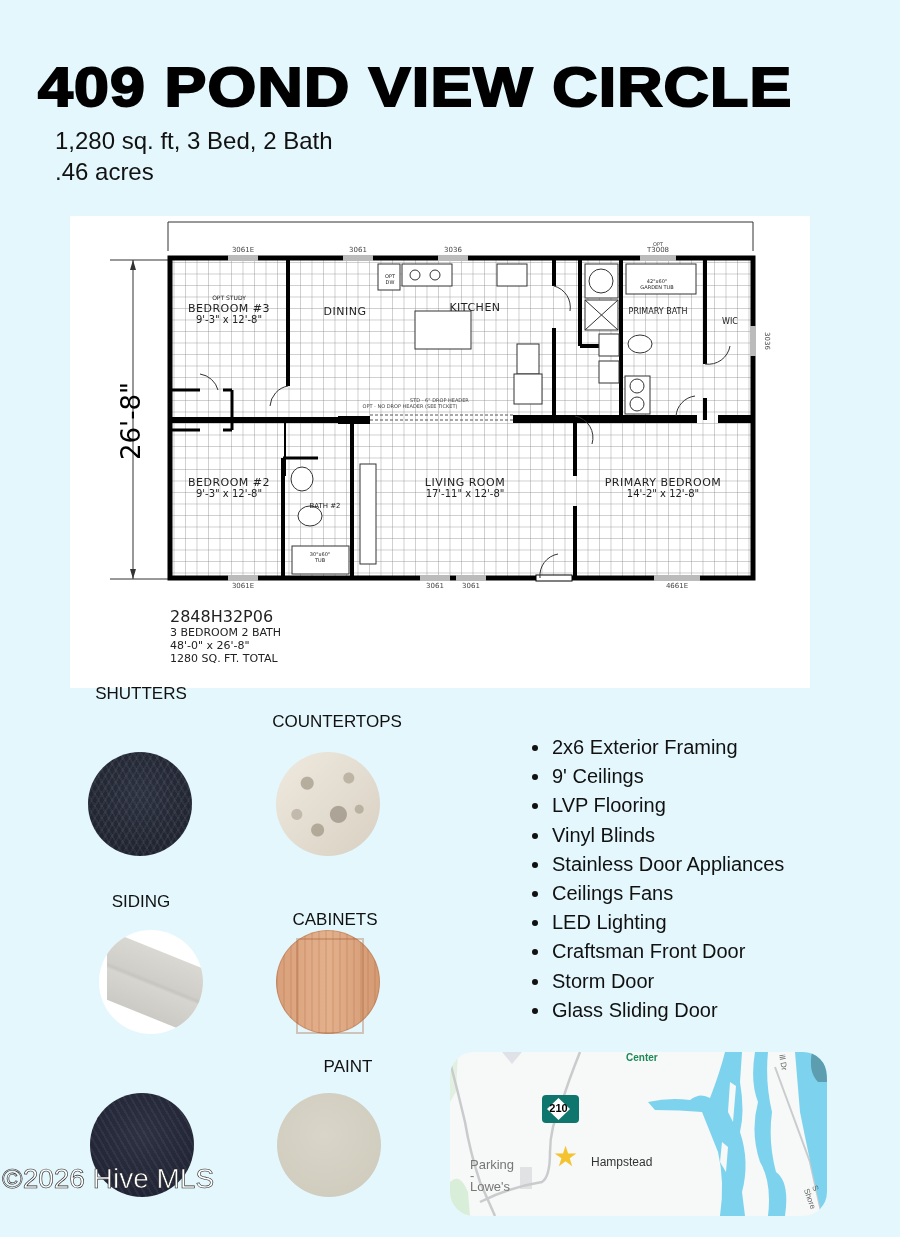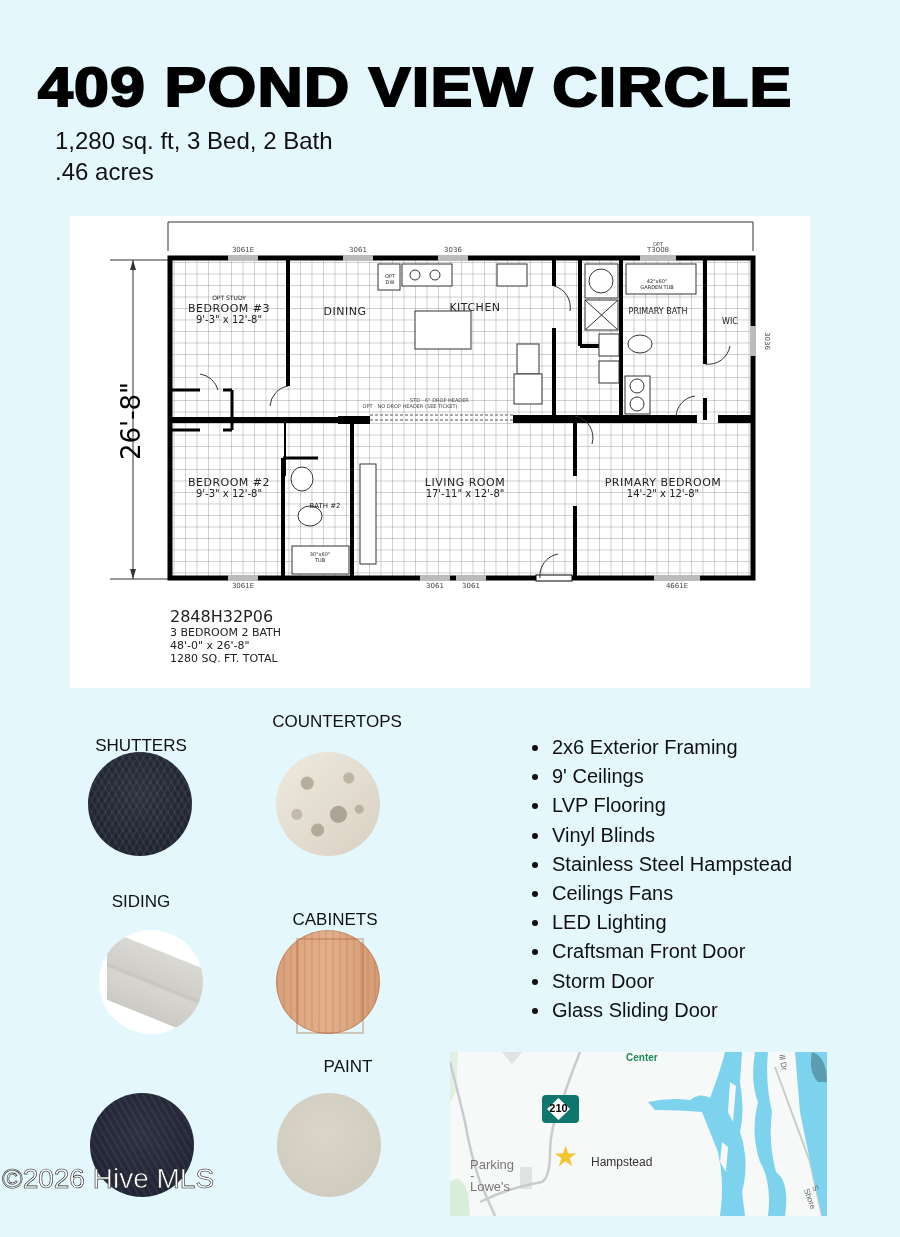--- a/index.html
+++ b/index.html
@@ -82,21 +82,21 @@
     .features li {
       font-size: 20px; line-height: 29.2px; color: #111; position: relative; padding-left: 22px;
     }
     .features li::before {
       content: ""; position: absolute; left: 2px; top: 12px; width: 6px; height: 6px;
       border-radius: 50%; background: #111;
     }
 
     .map {
       position: absolute; left: 450px; top: 1052px; width: 377px; height: 164px;
-      background: #f7f8f8; overflow: hidden;
+      background: #f7f8f8; overflow: hidden; border-radius: 24px;
     }
     .map-svg { position: absolute; left: 0; top: 0; }
     .map-label-center { position: absolute; left: 176px; top: 0px; font-size: 10px; color: #1a8a5a; font-weight: bold; }
     .map-label-hamp { position: absolute; left: 141px; top: 103px; font-size: 12px; color: #333; font-weight: normal; }
     .map-label-parking { position: absolute; left: 20px; top: 107px; font-size: 13px; color: #777; line-height: 11px; width: 40px; }
     .map-shield {
       position: absolute; left: 92px; top: 43px; width: 37px; height: 28px;
       background: #0f766e; border-radius: 4px;
     }
     .map-shield .diamond {
@@ -266,21 +266,21 @@
 
       <g font-family="DejaVu Sans, sans-serif" fill="#222">
         <text x="100" y="406" font-size="16">2848H32P06</text>
         <text x="100" y="420" font-size="11">3 BEDROOM 2 BATH</text>
         <text x="100" y="433" font-size="11">48'-0" x 26'-8"</text>
         <text x="100" y="446" font-size="11">1280 SQ. FT. TOTAL</text>
       </g>
     </svg>
   </div>
 
-  <div class="swatch-label" style="left:61px;top:736px;">SHUTTERS</div>
+  <div class="swatch-label" style="left:61px;top:684px;">SHUTTERS</div>
   <div class="swatch sw-shutters" style="left:88px;top:752px;"></div>
 
   <div class="swatch-label" style="left:257px;top:712px;">COUNTERTOPS</div>
   <div class="swatch sw-counter" style="left:276px;top:752px;"></div>
 
   <div class="swatch-label" style="left:61px;top:892px;">SIDING</div>
   <div class="swatch sw-siding" style="left:99px;top:930px;">
       <div class="panel"></div>
     </div>
 
@@ -291,21 +291,21 @@
   <div class="swatch sw-shingles" style="left:90px;top:1093px;"></div>
 
   <div class="swatch-label" style="left:268px;top:1057px;">PAINT</div>
   <div class="swatch sw-paint" style="left:277px;top:1093px;"></div>
 
   <ul class="features">
     <li>2x6 Exterior Framing</li>
     <li>9' Ceilings</li>
     <li>LVP Flooring</li>
     <li>Vinyl Blinds</li>
-    <li>Stainless Steel Hampstead</li>
+    <li>Stainless Door Appliances</li>
     <li>Ceilings Fans</li>
     <li>LED Lighting</li>
     <li>Craftsman Front Door</li>
     <li>Storm Door</li>
     <li>Glass Sliding Door</li>
   </ul>
 
   <div class="map">
     <svg class="map-svg" width="377" height="164" viewBox="0 0 377 164">
 

